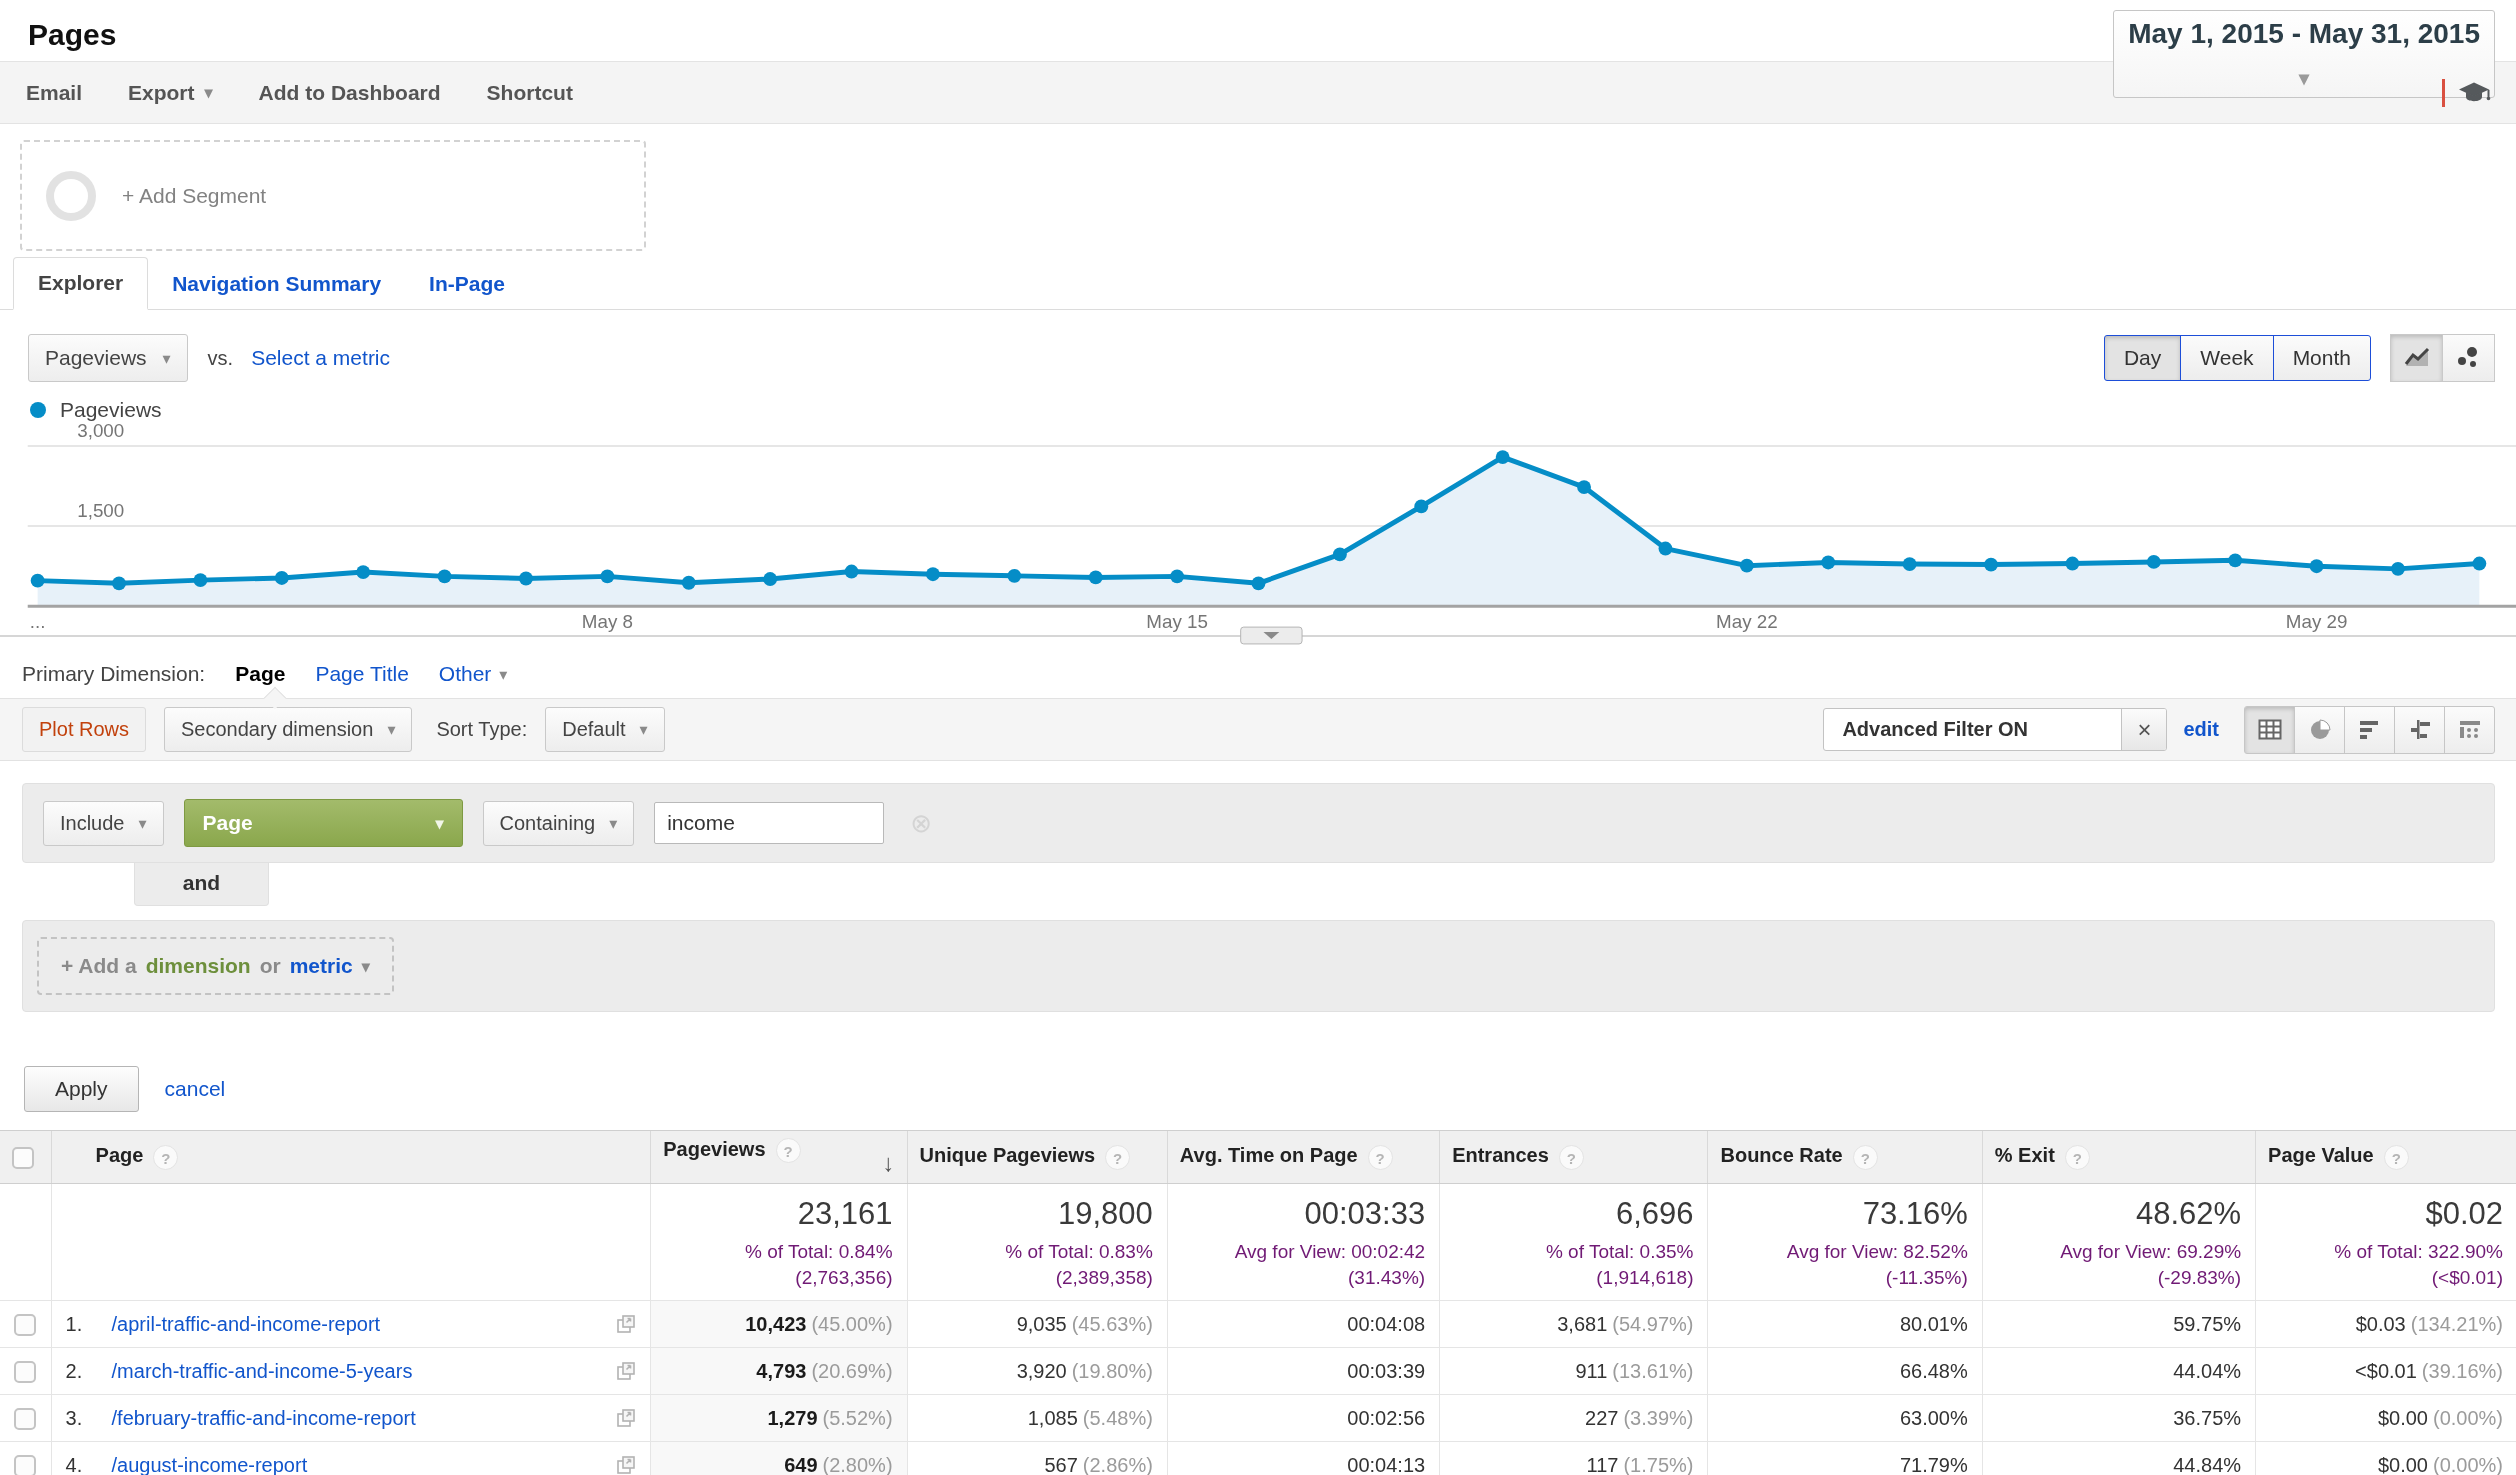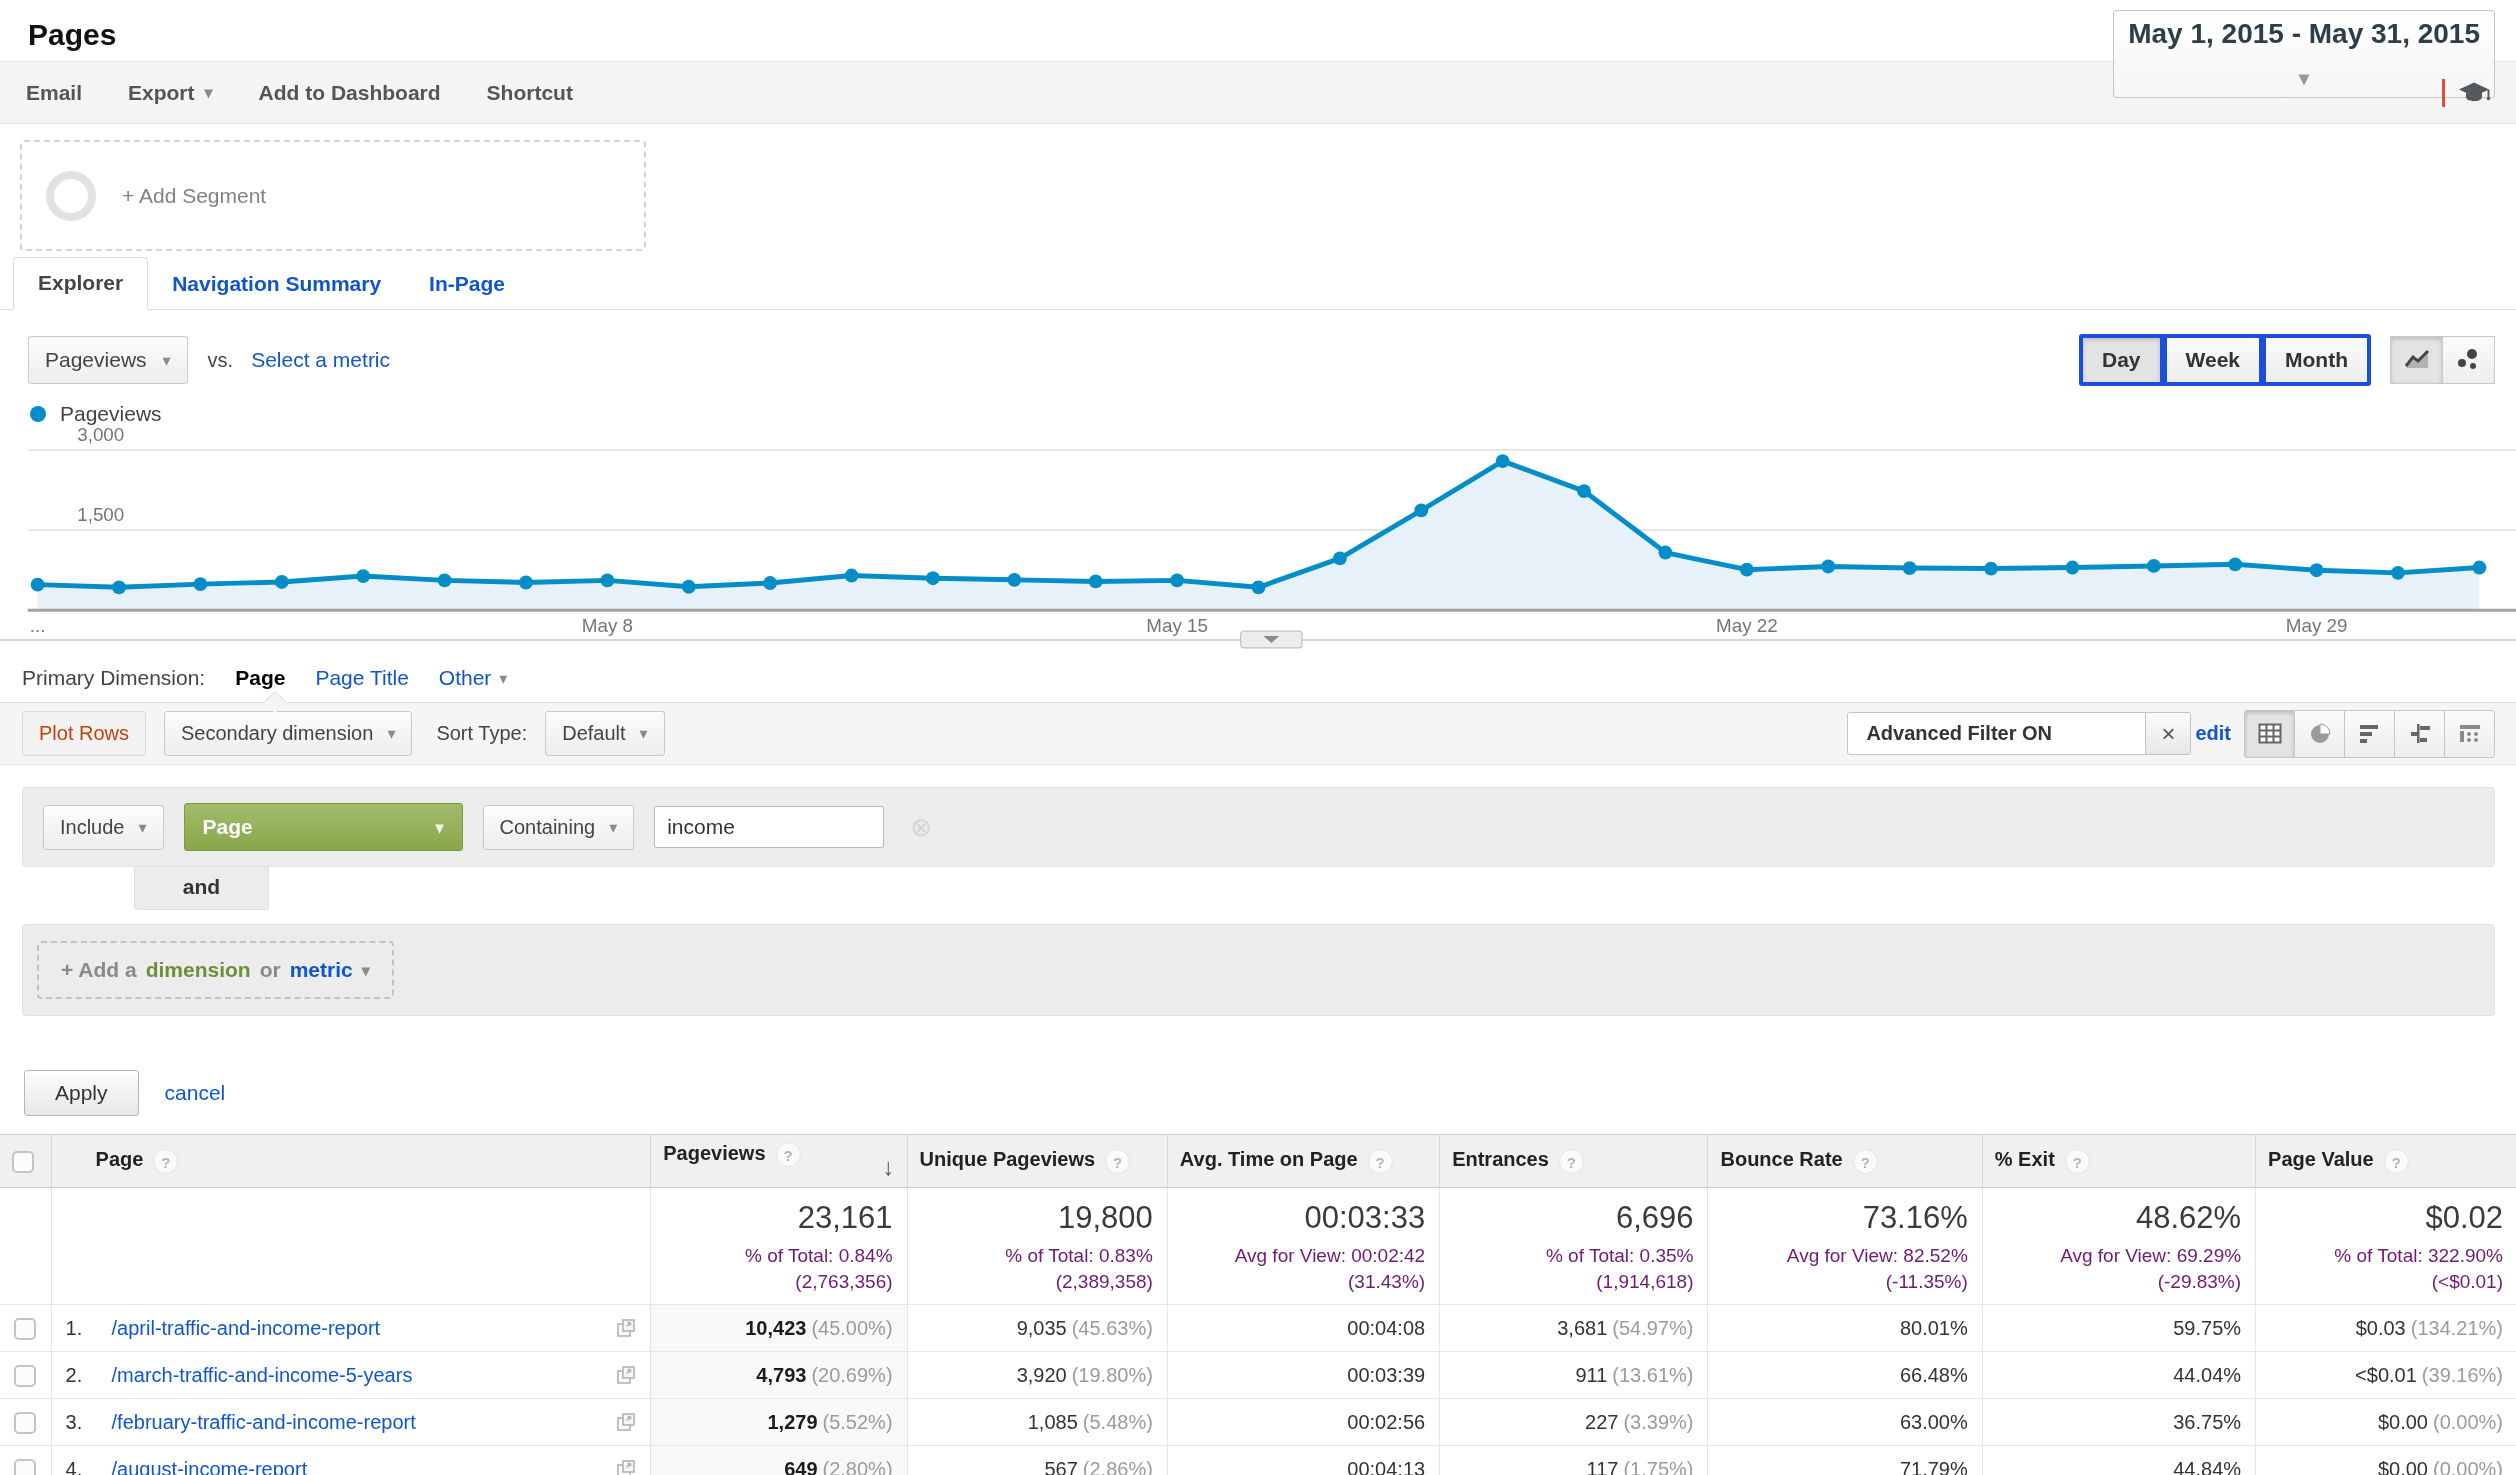--- a/index.html
+++ b/index.html
@@ -45,21 +45,21 @@
   .tab.inactive { color:#1155cc; }
 
   
   .metric-row { display:flex; align-items:center; padding:24px 22px 4px 28px; }
   .dd-btn { border:1px solid #c9c9c9; border-radius:3px; background:linear-gradient(#fcfcfc,#ededed);
     padding:11px 16px; font-size:21px; color:#444; display:inline-flex; gap:16px; align-items:center; cursor:pointer; }
   .vs-label { margin:0 18px 0 20px; color:#444; font-size:20px; }
   .metric-link { font-size:21px; }
   .right-controls { margin-left:auto; display:flex; align-items:center; gap:20px; }
   .toggle-group { display:flex; }
-  .tog-btn { border:4px solid #1d4ed8; margin-left:-1px; padding:10px 19px; font-size:21px; font-weight:bold;
+  .tog-btn { border:1px solid #1d4ed8; margin-left:-1px; padding:10px 19px; font-size:21px; font-weight:normal;
     color:#333; background:linear-gradient(#fbfbfb,#ededed); cursor:pointer; }
   .tog-btn:first-child { border-radius:3px 0 0 3px; margin-left:0; }
   .tog-btn:last-child { border-radius:0 3px 3px 0; }
   .tog-btn.active { background:#e3e3e3; box-shadow:inset 0 2px 4px rgba(0,0,0,.18); }
   .icon-btn { width:53px; height:48px; border:1px solid #c9c9c9; margin-left:-1px; display:flex; align-items:center;
     justify-content:center; background:linear-gradient(#fbfbfb,#ededed); cursor:pointer; }
   .icon-btn.active { background:#e3e3e3; box-shadow:inset 0 2px 4px rgba(0,0,0,.18); }
 
   
   .legend-row { display:flex; align-items:center; gap:14px; padding:12px 0 2px 30px; font-size:21px; color:#444; }
@@ -74,21 +74,21 @@
 
   
   .table-toolbar { background:#f5f5f5; border-top:1px solid #e2e2e2; border-bottom:1px solid #e2e2e2;
     height:63px; display:flex; align-items:center; padding:0 22px; gap:18px; position:relative; }
   .notch { position:absolute; top:-9px; left:267px; width:16px; height:16px; background:#f5f5f5;
     border-left:1px solid #e2e2e2; border-top:1px solid #e2e2e2; transform:rotate(45deg); }
   .btn { border:1px solid #c9c9c9; border-radius:3px; background:linear-gradient(#fcfcfc,#ededed);
     padding:10px 16px; font-size:20px; color:#444; display:inline-flex; gap:14px; align-items:center; cursor:pointer; }
   .btn.disabled { color:#c2410c; background:#f2f2f2; border-color:#dcdcdc; cursor:default; }
   .sort-type-label { color:#444; font-size:20px; margin-left:6px; }
-  .tt-right { margin-left:auto; display:flex; align-items:center; gap:4px; }
+  .tt-right { margin-left:auto; display:flex; align-items:center; gap:16px; }
   .af-box { display:flex; border:1px solid #c3c3c3; border-radius:3px; overflow:hidden; background:#fff; align-items:stretch; }
   .af-label { padding:9px 18px; font-weight:bold; color:#333; font-size:20px; min-width:297px; }
   .af-x { border-left:1px solid #c3c3c3; background:linear-gradient(#fbfbfb,#e7e7e7); padding:6px 15px;
     color:#555; font-size:24px; cursor:pointer; display:flex; align-items:center; }
   .edit-link { font-weight:bold; font-size:20px; }
   .view-btns { display:flex; margin-left:10px; }
   .view-btn { width:51px; height:48px; border:1px solid #c6c6c6; margin-left:-1px; display:flex; align-items:center;
     justify-content:center; background:linear-gradient(#fbfbfb,#ededed); cursor:pointer; }
   .view-btn:first-child { border-radius:3px 0 0 3px; }
   .view-btn:last-child { border-radius:0 3px 3px 0; }

